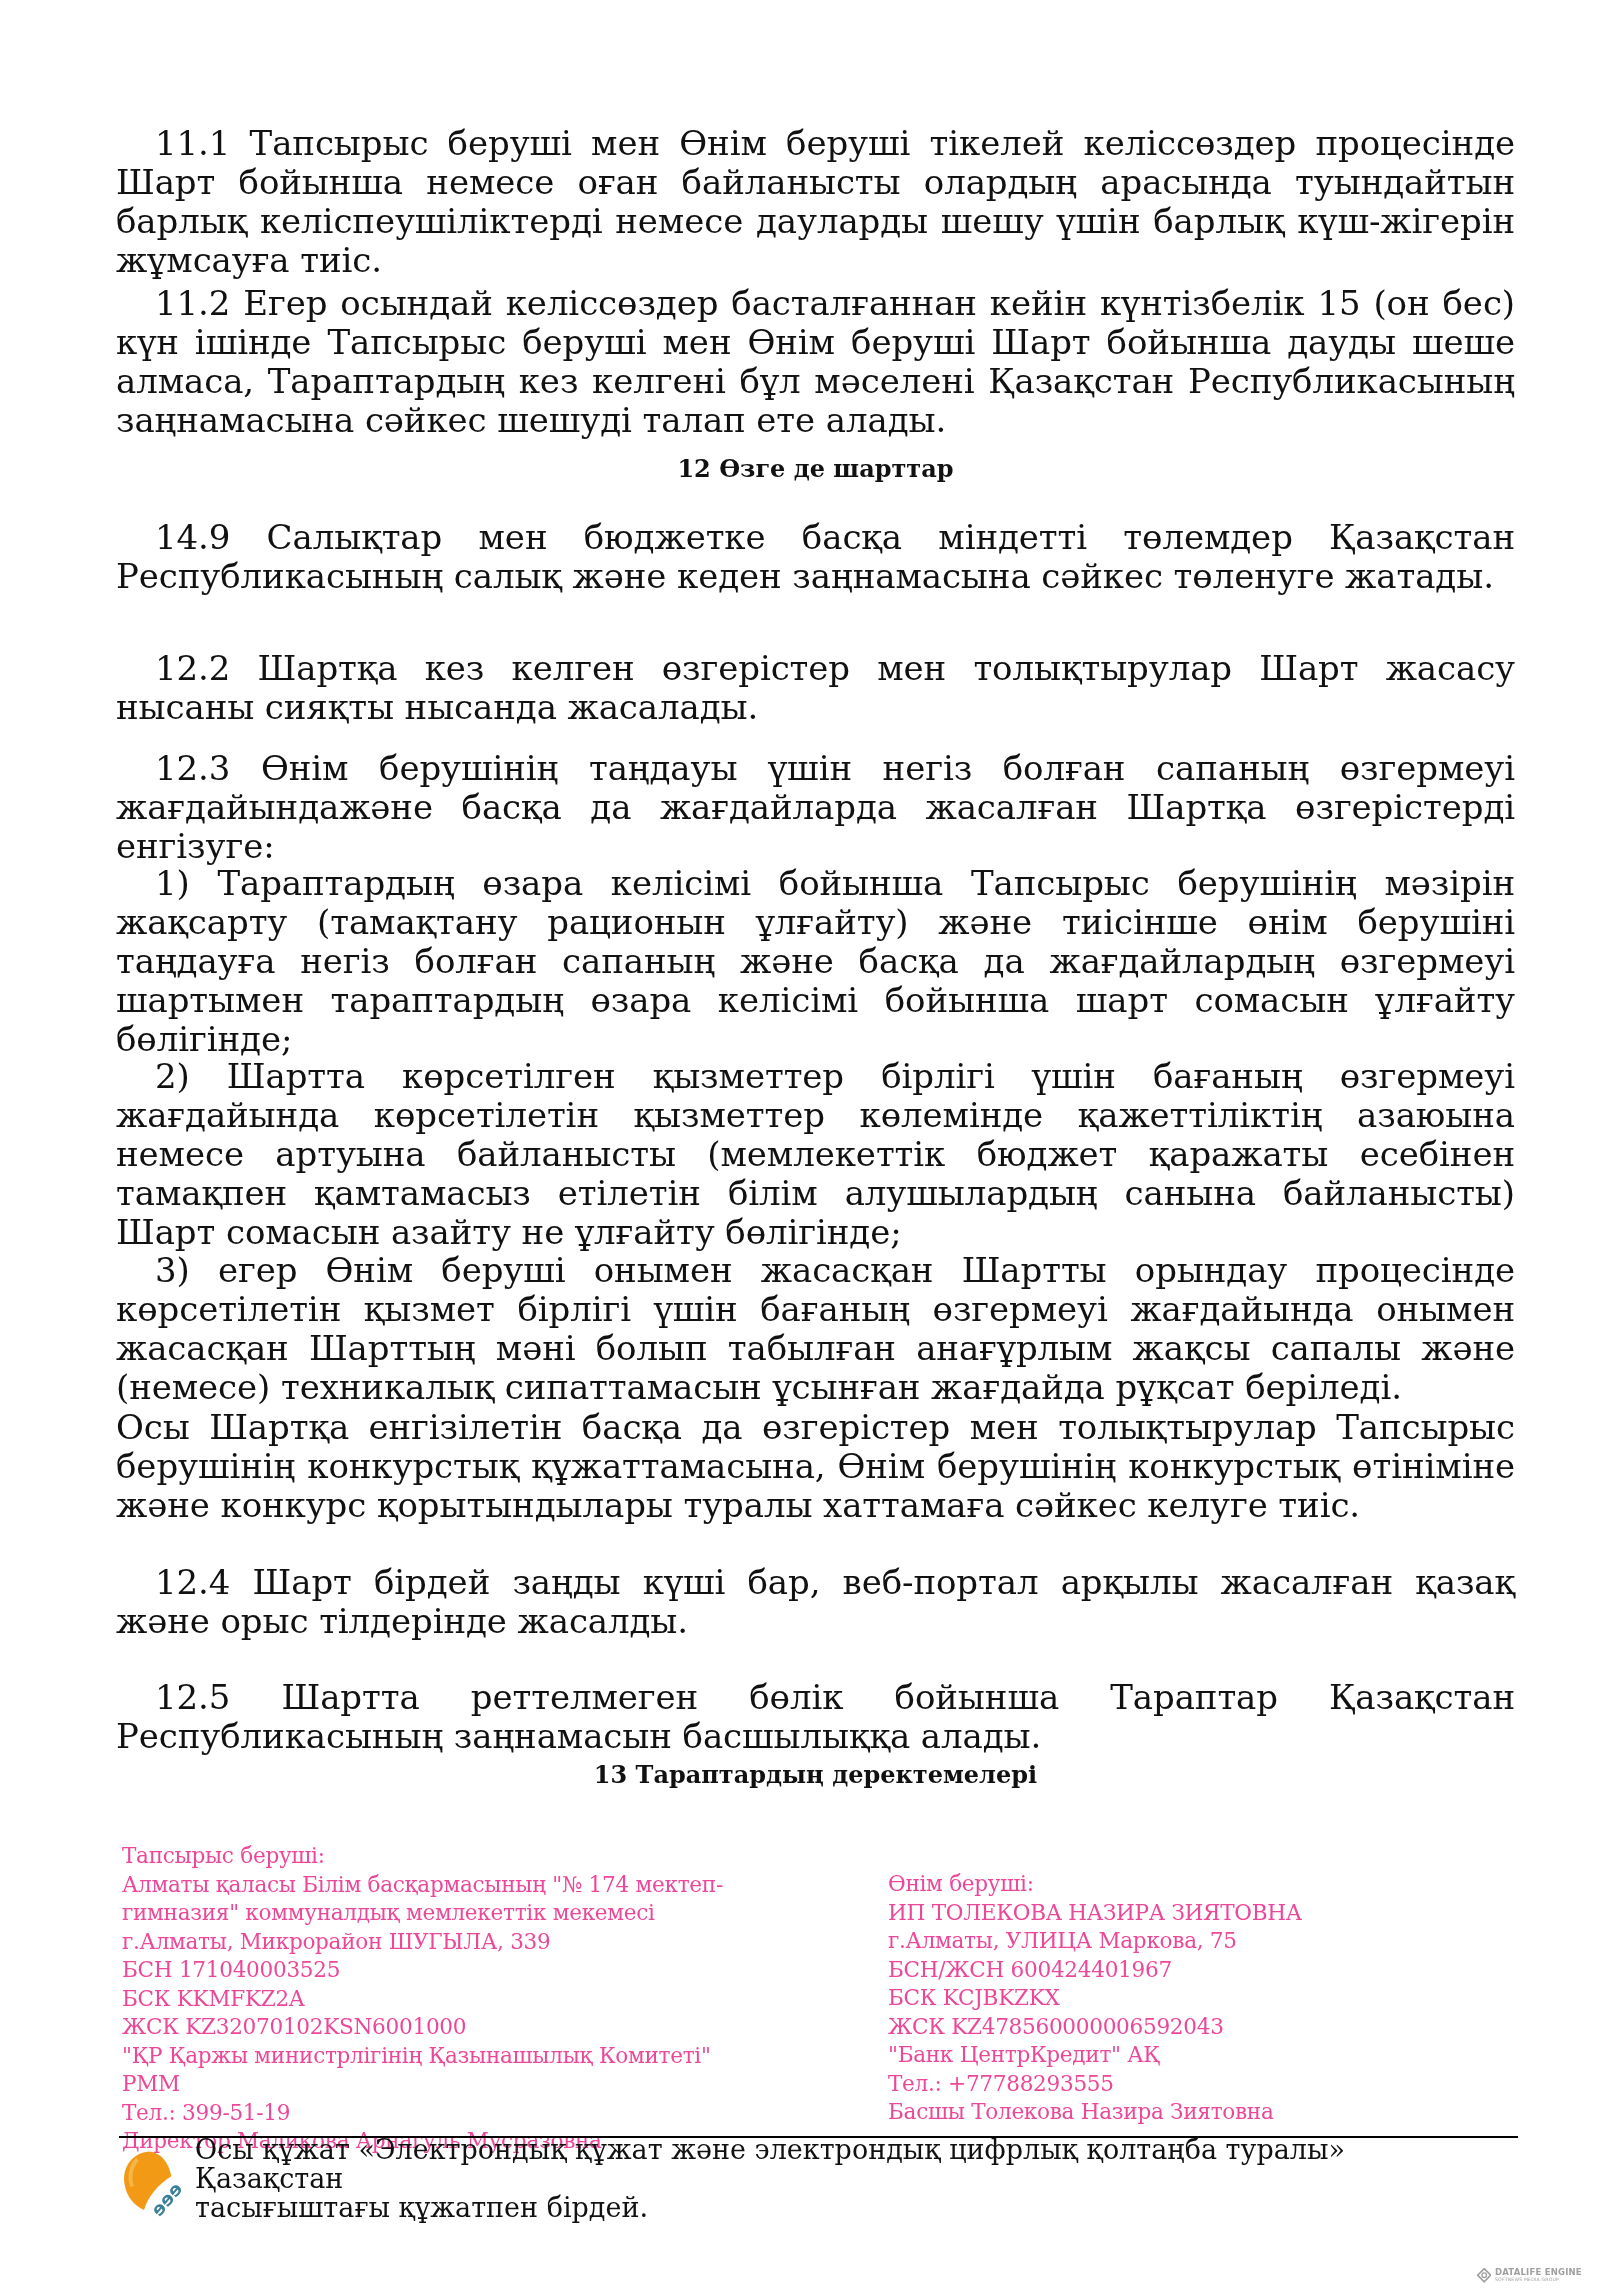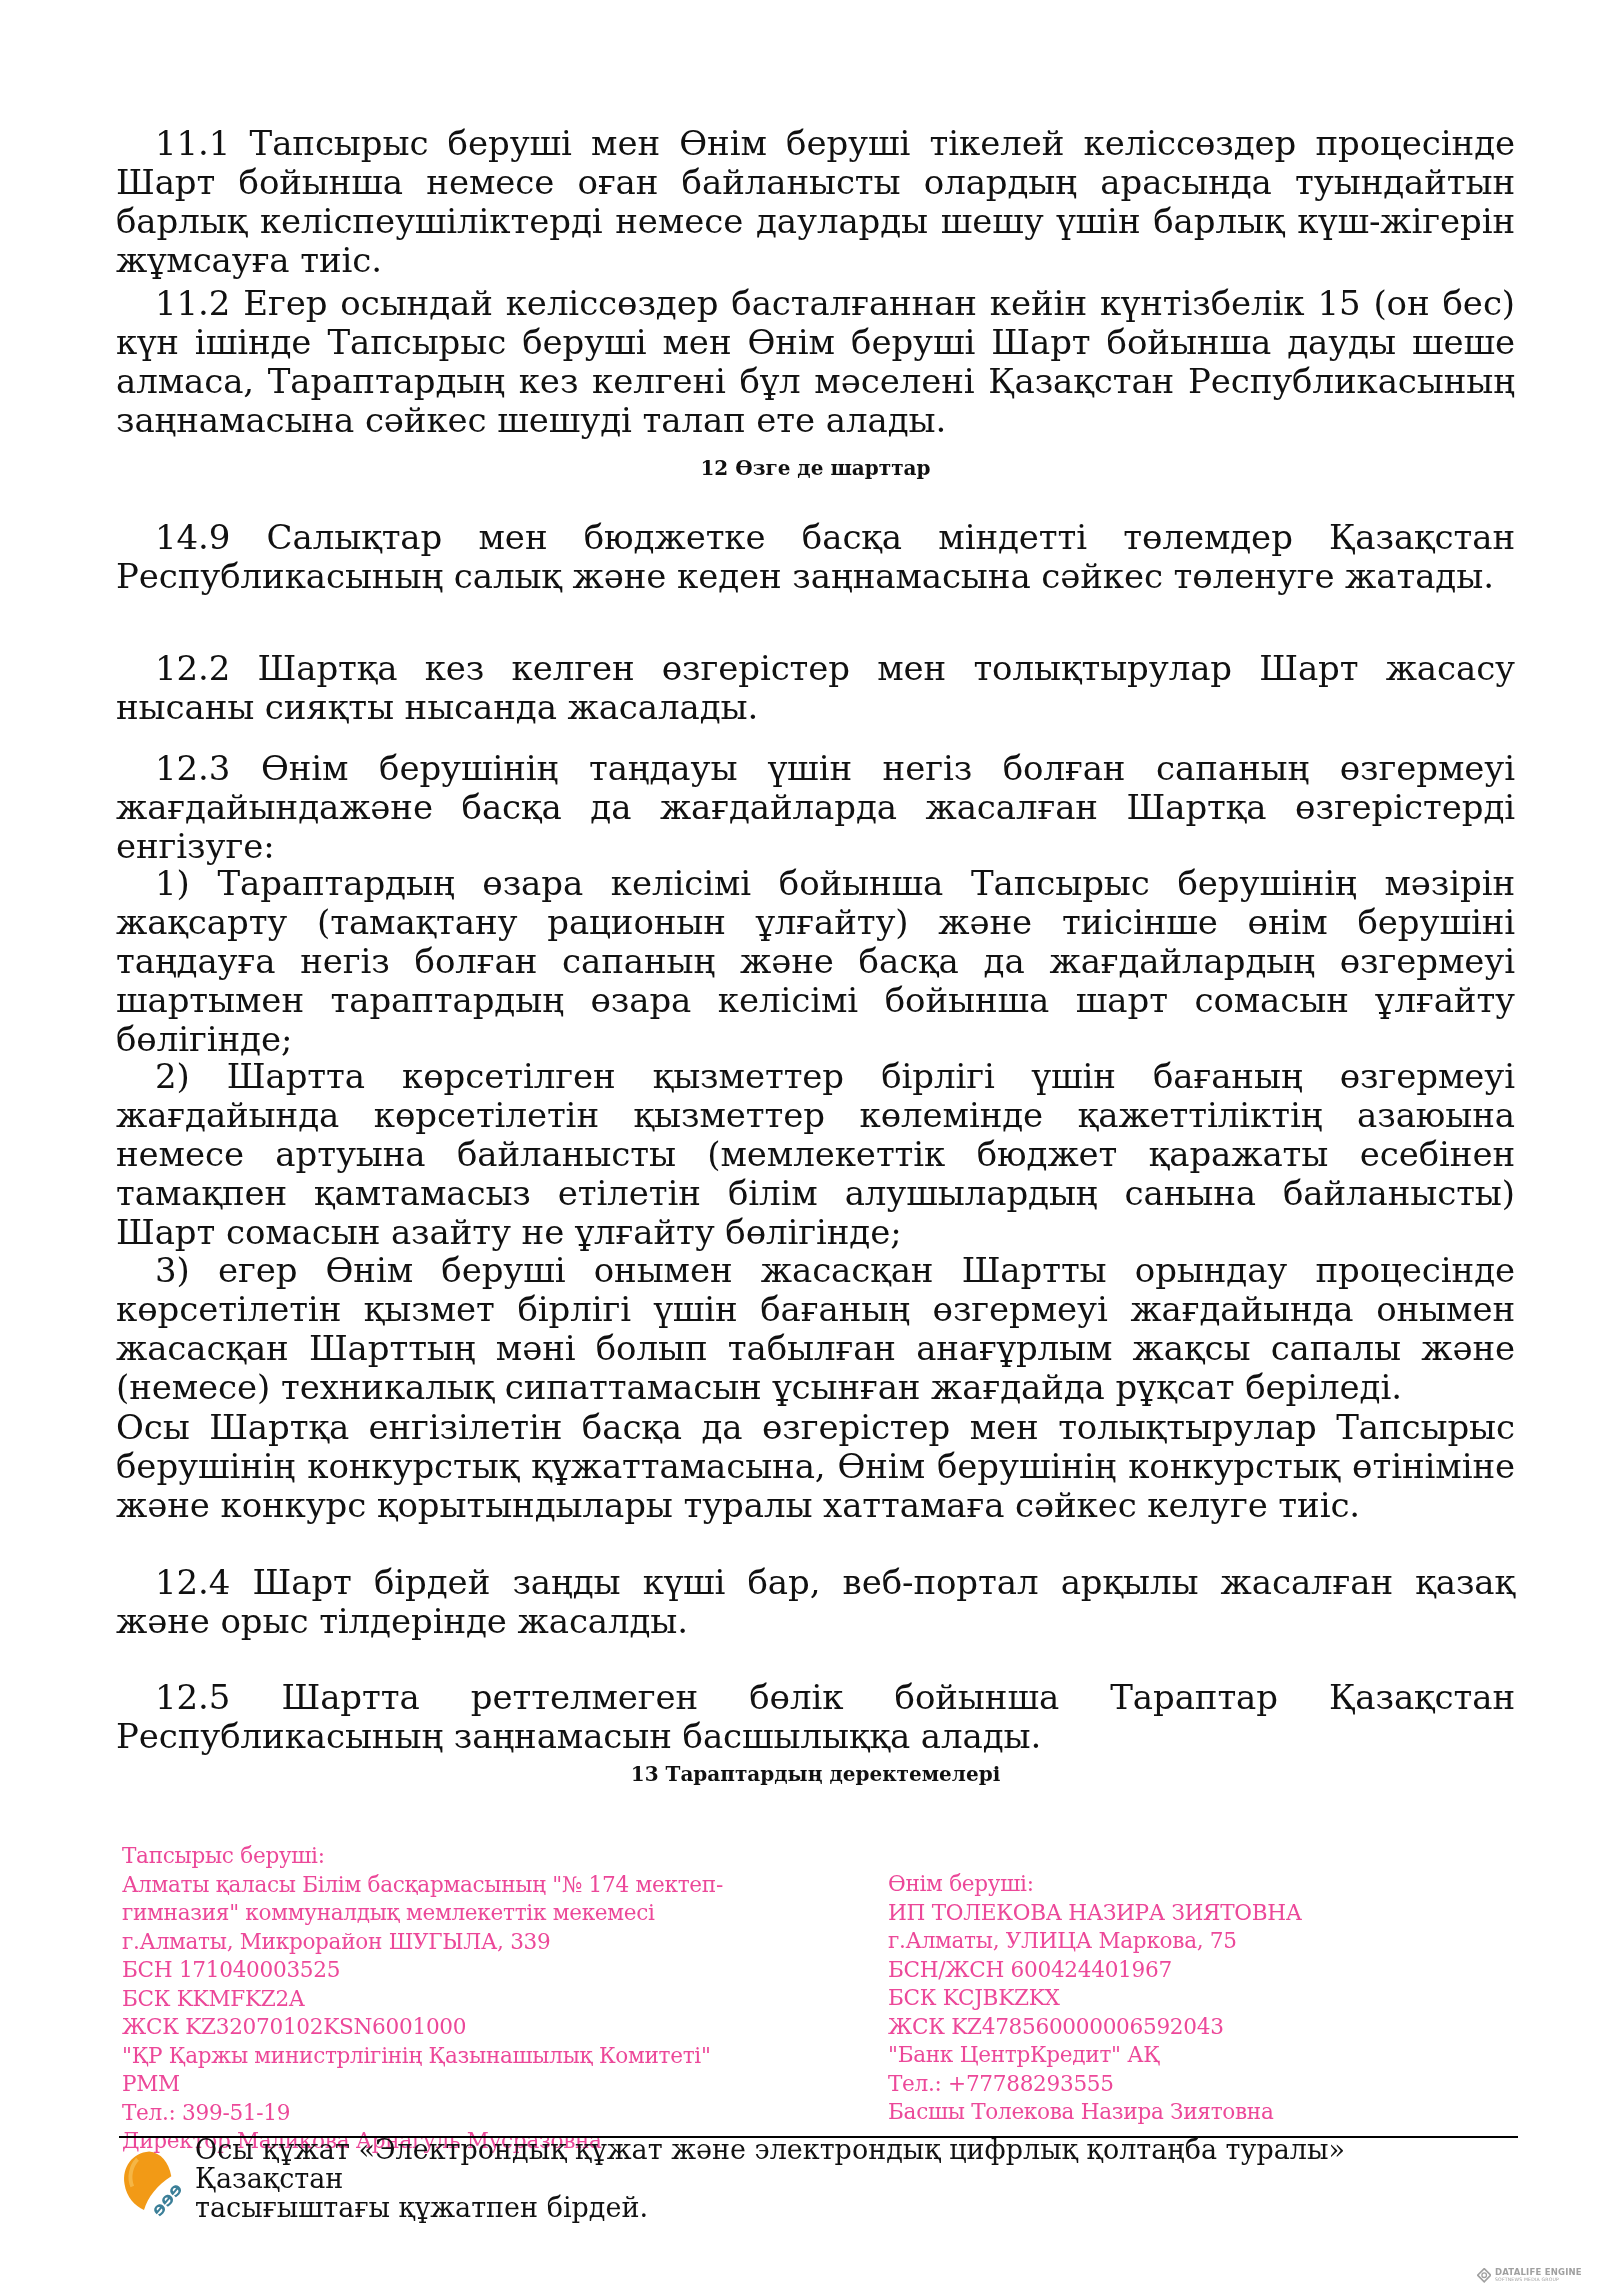--- a/index.html
+++ b/index.html
@@ -10,21 +10,21 @@
     }
     .page {
       position: absolute; left: 116px; top: 0; width: 1399px;
     }
     .para {
       font-size: 34px; line-height: 39px; text-align: justify;
       margin: 0; text-indent: 39px; letter-spacing: -0.1px;
     }
     .para.noindent { text-indent: 0; }
     .heading {
-      font-weight: bold; font-size: 20px; line-height: 39px;
+      font-weight: bold; font-size: 24px; line-height: 39px;
       text-align: center; margin: 0;
     }
     #p11_1 { position: absolute; top: 124px; }
     #p11_2 { position: absolute; top: 284px; }
     #h12   { position: absolute; top: 449px; }
     .abs { position: absolute; left: 0; right: 0; }
     .req {
       position: absolute; font-family: "DejaVu Serif", serif;
       font-size: 21.6px; line-height: 28.5px; color: #ec4899;
       letter-spacing: -0.3px;

